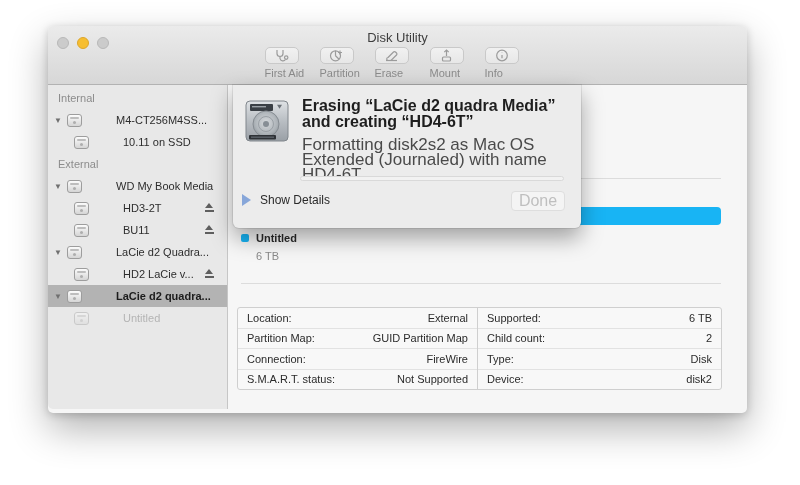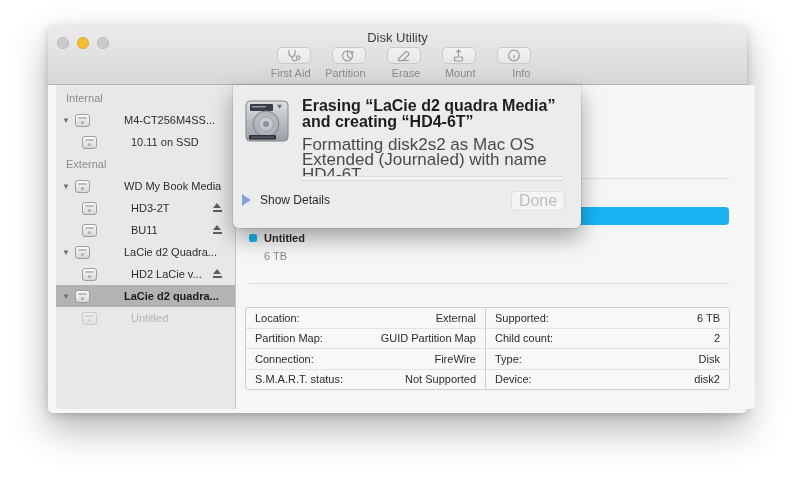--- a/index.html
+++ b/index.html
@@ -9,27 +9,27 @@
           background:#f6f6f6;box-shadow:0 16px 38px rgba(0,0,0,.30),0 2px 8px rgba(0,0,0,.18);}
   
   .titlebar{position:absolute;left:0;top:0;width:100%;height:59px;border-radius:5px 5px 0 0;
             background:linear-gradient(#ebebeb,#d7d7d7);border-bottom:1px solid #b2b2b2;box-sizing:border-box;}
   .lights{position:absolute;left:9px;top:11px;display:flex;gap:8px;}
   .light{width:12px;height:12px;border-radius:50%;box-sizing:border-box;}
   .light.gray{background:#cbcbcb;border:1px solid #b8b8b8;}
   .light.yellow{background:#f6be31;border:1px solid #dda62c;}
   .win-title{position:absolute;left:0;top:4px;width:100%;text-align:center;font-size:13px;color:#3e3e3e;}
   .toolbar{position:absolute;left:0;top:21px;width:100%;display:flex;justify-content:center;gap:9px;}
-  .tb-item{display:flex;flex-direction:column;align-items:flex-end;width:46px;}
+  .tb-item{display:flex;flex-direction:column;align-items:flex-start;width:46px;}
   .tb-btn{width:34px;height:17px;border-radius:5px;background:linear-gradient(#f1f1f1,#e7e7e7);
           border:1px solid #c9c9c9;display:flex;align-items:center;justify-content:center;box-sizing:border-box;}
   .tb-btn svg{display:block;}
   .tb-label{margin-top:3px;font-size:11px;color:#8b8b8b;white-space:nowrap;}
   
-  .body{position:absolute;left:8px;top:59px;width:100%;height:324px;display:flex;border-radius:0 0 5px 5px;overflow:hidden;}
+  .body{position:absolute;left:0;top:59px;width:100%;height:324px;display:flex;border-radius:0 0 5px 5px;overflow:hidden;}
   .sidebar{width:180px;background:#e8e8e8;border-right:1px solid #c6c6c6;box-sizing:border-box;padding-top:2px;flex:none;}
   .srow{height:22px;display:flex;align-items:center;font-size:11px;color:#2d2d2d;position:relative;white-space:nowrap;overflow:hidden;}
   .srow.header{padding-left:10px;color:#8c8c8c;}
   .srow .disc{width:13px;padding-left:6px;font-size:8px;color:#707070;flex:none;}
   .srow .sp2{width:26px;flex:none;}
   .srow .lbl{margin-left:6px;padding-left:28px;}
   .srow.selected{background:#b3b3b3;}
   .srow.selected .lbl{font-weight:bold;color:#1c1c1c;}
   .srow.dim .lbl{color:#b4b4b4;}
   .srow.dim .drive{opacity:.4;}

